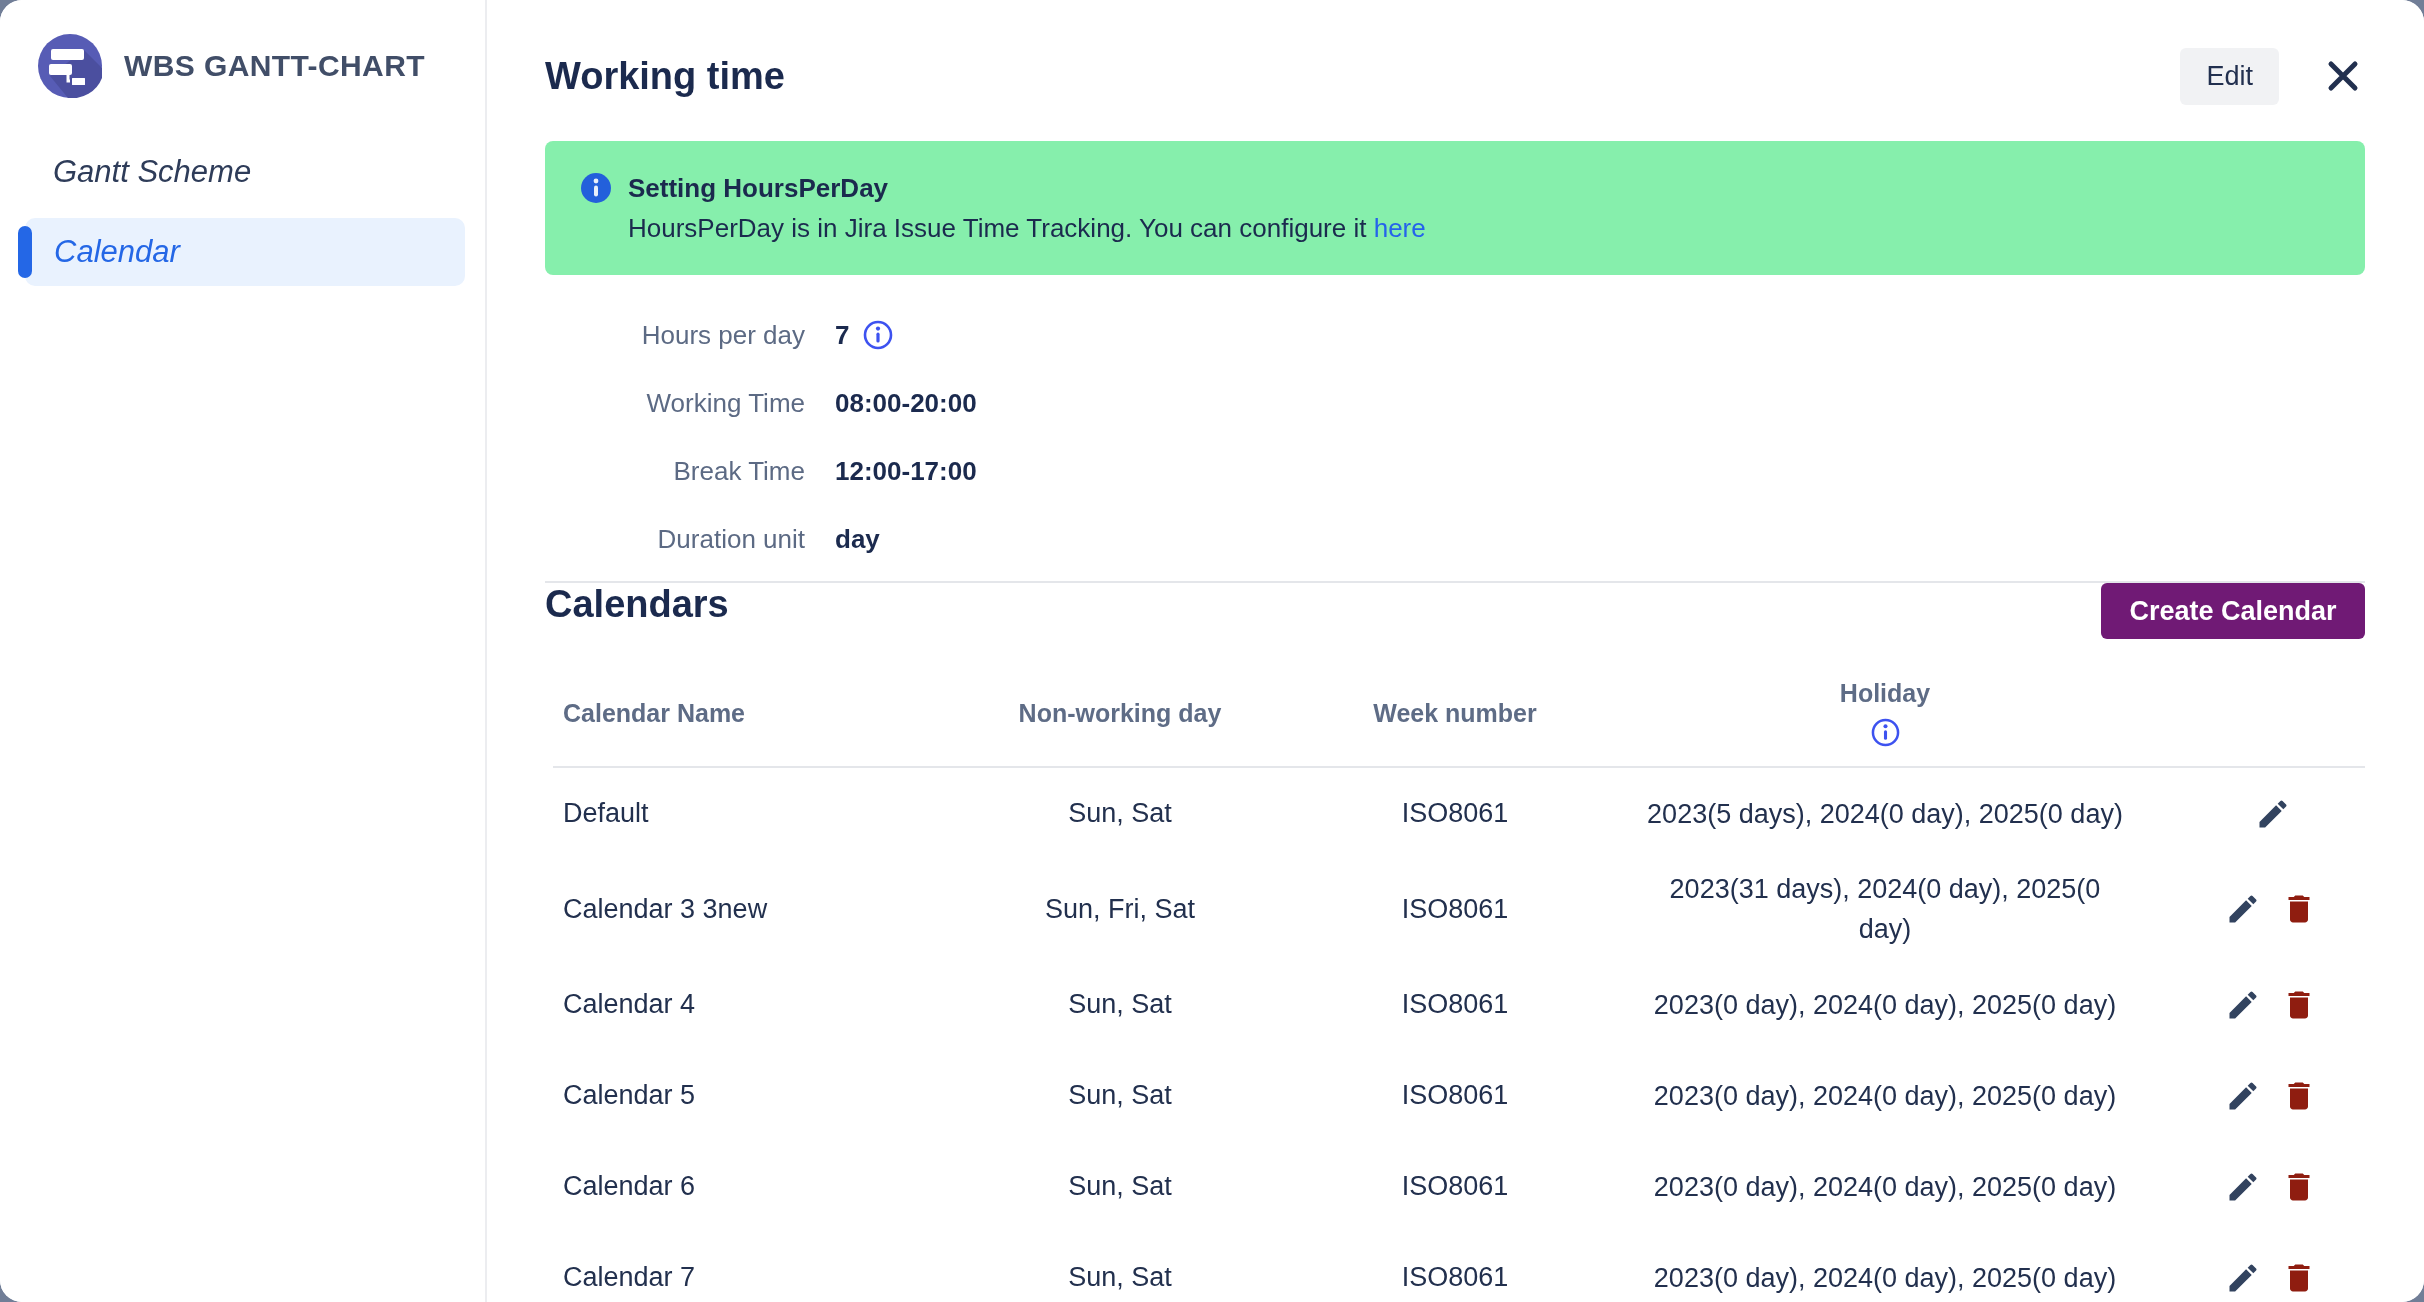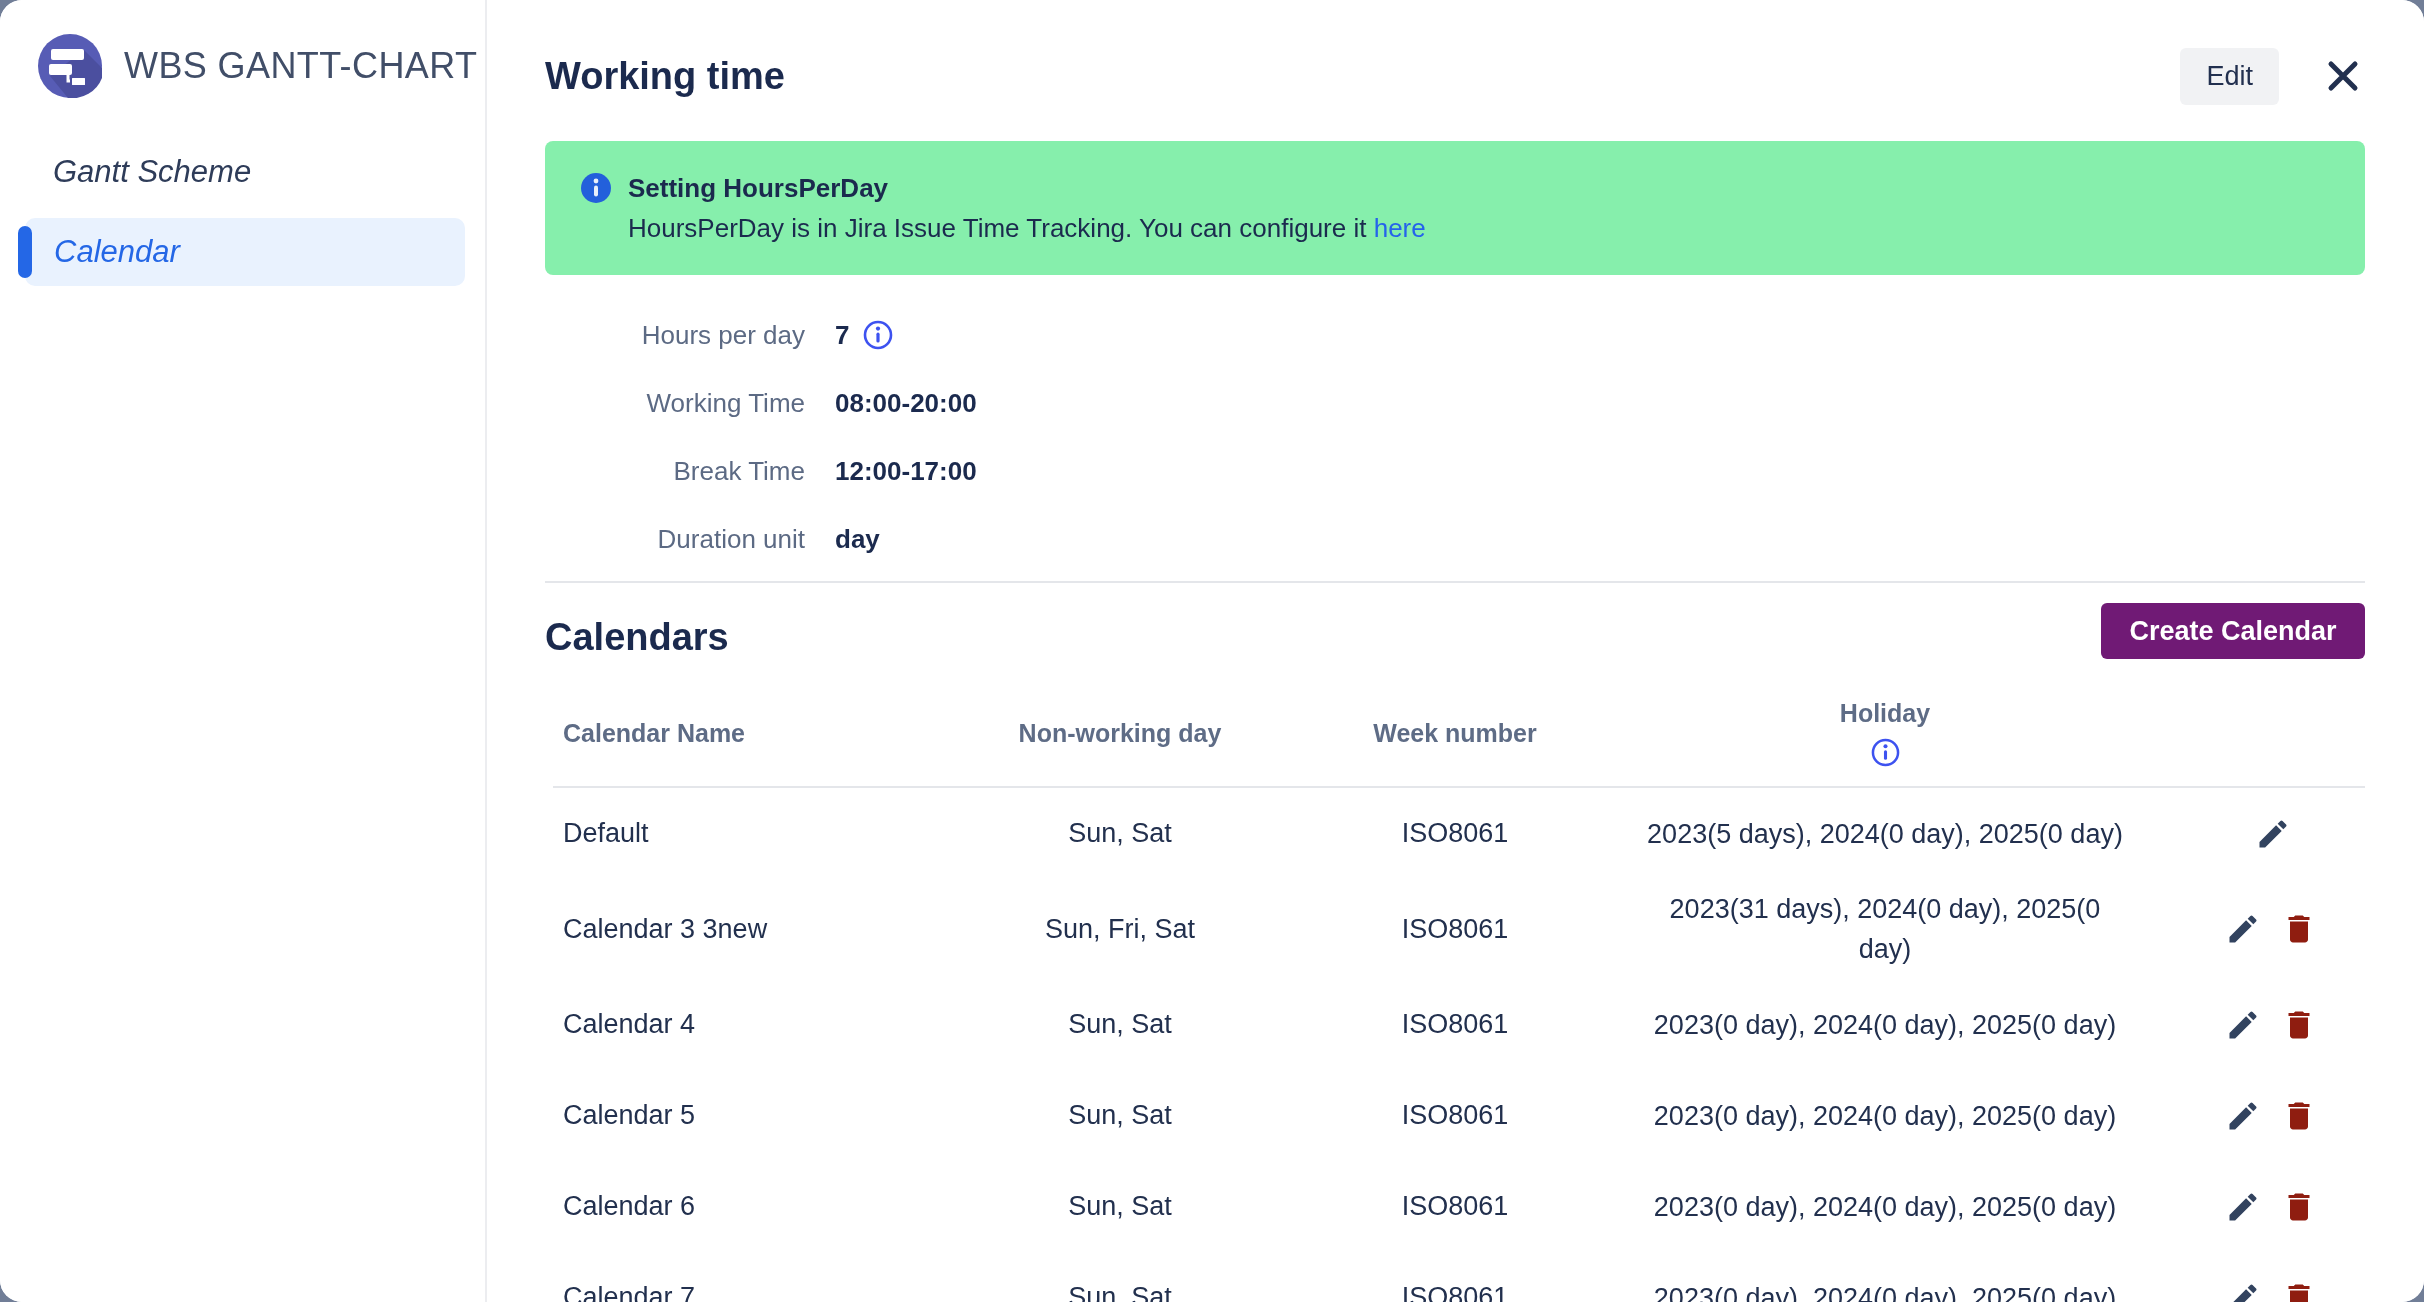--- a/index.html
+++ b/index.html
@@ -19,21 +19,21 @@
   }
   
   .sidebar {
     width:487px; flex:0 0 487px;
     border-right:2px solid #ECEDF0;
     background:#FFFFFF;
   }
   .brand { display:flex; align-items:center; gap:22px; padding:34px 20px 0 38px; }
   .brand-logo { width:64px; height:64px; flex:0 0 64px; }
   .brand-title {
-    font-size:36px; font-weight:400; color:#414E68; letter-spacing:.4px;
+    font-size:30px; font-weight:700; color:#414E68; letter-spacing:.4px;
     white-space:nowrap;
   }
   .nav { margin-top:42px; }
   .nav-item {
     height:64px; display:flex; align-items:center;
     padding-left:53px; font-size:31px; font-weight:500; color:#2E3C59;
     cursor:pointer;
     font-style:italic;
   }
   .nav-item.selected {
@@ -75,21 +75,21 @@
   .fields { margin-top:26px; }
   .field-row { display:flex; align-items:center; height:68px; }
   .field-label { width:260px; text-align:right; font-size:26px; color:#5C6A84; }
   .field-value {
     margin-left:30px; font-size:26px; font-weight:700; color:#1B2A4E;
     display:flex; align-items:center; gap:14px;
   }
   .info-outline-icon { width:30px; height:30px; color:#3D52F0; display:inline-block; }
   .divider { border-top:2px solid #E4E6EA; margin-top:8px; }
   
-  .calendars-header { display:flex; align-items:flex-end; margin-top:20px; height:56px; }
+  .calendars-header { display:flex; align-items:flex-start; height:56px; }
   .calendars-title { font-size:38px; font-weight:700; color:#1B2A4E; }
   .create-btn {
     margin-left:auto; min-width:264px; height:56px; padding:0 26px;
     background:#701a75; color:#FFFFFF; border:none; border-radius:6px;
     font-family:inherit; font-size:27px; font-weight:700; cursor:pointer;
   }
   
   .cal-table { margin-top:12px; margin-left:8px; }
   .cal-head, .cal-row {
     display:grid;

